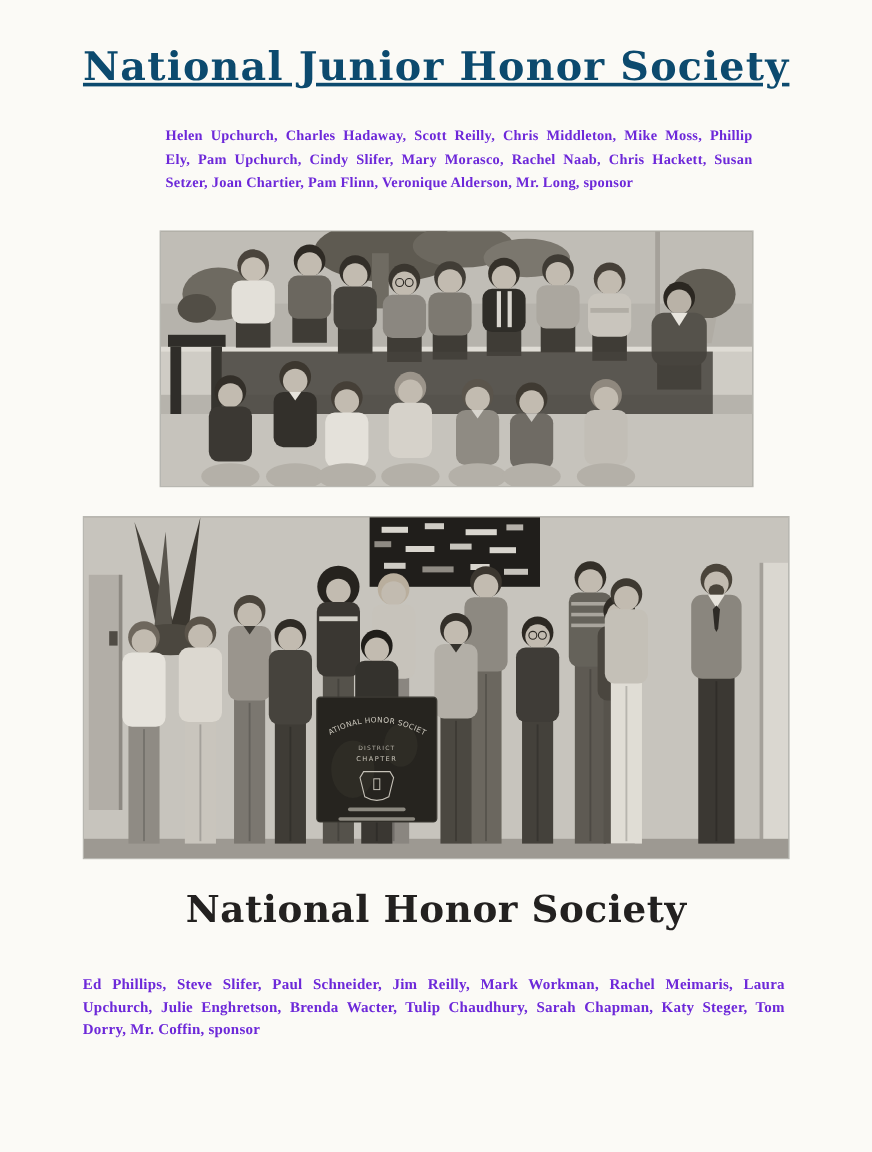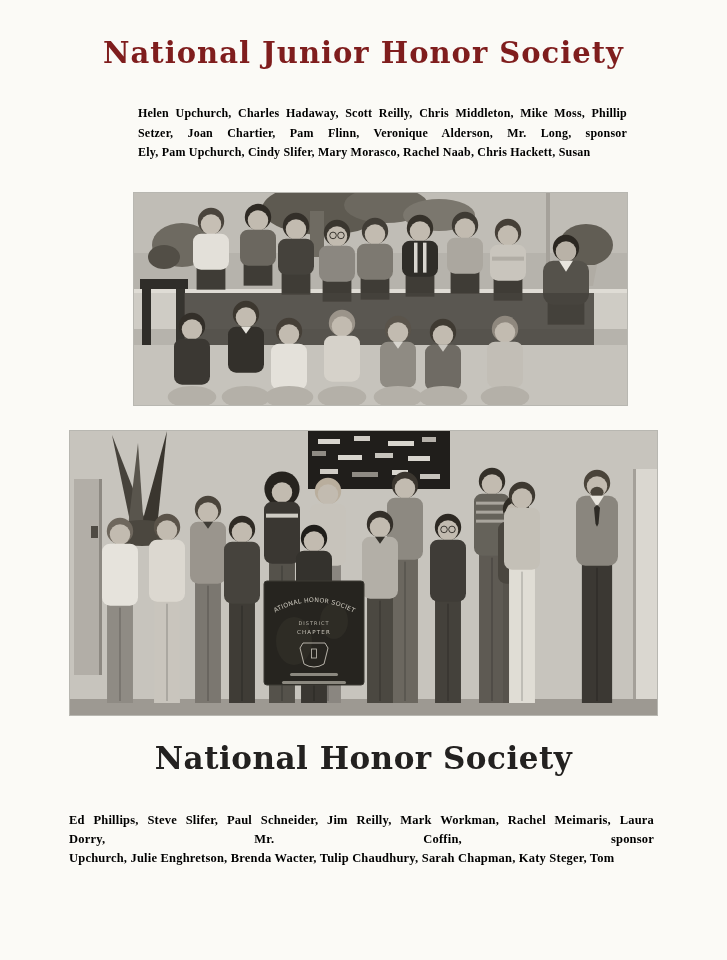--- a/index.html
+++ b/index.html
@@ -5,24 +5,24 @@
   html,body{margin:0;padding:0;background:#e8e6e1;}
   .page{
     position:relative;width:727px;height:960px;margin:0 auto;
     background:#fbfaf6;overflow:hidden;
     font-family:"Liberation Serif",serif;color:#2f2c28;
   }
   .title{
     position:absolute;left:0;width:100%;text-align:center;
     font-family:"DejaVu Serif",serif;font-weight:bold;white-space:nowrap;
   }
-  #junior-title{top:36px;font-size:29px;letter-spacing:1px;color:#7f1d1d;}
+  #junior-title{top:36px;font-size:33px;letter-spacing:1px;color:#0c4a6e;text-decoration:underline;}
   #senior-title{top:740px;font-size:31px;letter-spacing:.5px;color:#232120;}
   .caption{
-    position:absolute;font-weight:bold;color:#000000;letter-spacing:.2px;
+    position:absolute;font-weight:bold;color:#6d28d9;letter-spacing:.2px;
     font-family:"Liberation Serif",serif;
   }
   #junior-caption{left:138px;top:104px;width:489px;font-size:12px;line-height:19.5px;}
   #senior-caption{left:69px;top:811px;width:585px;font-size:12.5px;line-height:19px;}
   .caption .line{text-align:justify;text-align-last:justify;}
   .caption .line:last-child{text-align-last:left;}
   .photo{
     position:absolute;outline:1px solid rgba(60,56,50,.35);
     background:#b6b3ac;
   }
@@ -32,22 +32,22 @@
 </style>
 </head>
 <body>
 
 <div class="page">
 
   <div class="title" id="junior-title">National Junior Honor Society</div>
 
   <div class="caption" id="junior-caption">
     <div class="line">Helen Upchurch, Charles Hadaway, Scott Reilly, Chris Middleton, Mike Moss, Phillip</div>
+    <div class="line">Ely, Pam Upchurch, Cindy Slifer, Mary Morasco, Rachel Naab, Chris Hackett, Susan</div>
     <div class="line">Setzer, Joan Chartier, Pam Flinn, Veronique Alderson, Mr. Long, sponsor</div>
-    <div class="line">Ely, Pam Upchurch, Cindy Slifer, Mary Morasco, Rachel Naab, Chris Hackett, Susan</div>
   </div>
 
   <div class="photo" id="junior-photo">
       <svg viewBox="0 0 493 212" preserveAspectRatio="none">
         <rect x="0" y="0" width="493" height="212" fill="#b6b3ac"></rect>
         <rect x="0" y="0" width="493" height="60" rx="0" fill="#c0bdb6" opacity="1"></rect>
         <rect x="412" y="0" width="4" height="96" rx="0" fill="#a5a19a" opacity="1"></rect>
         <ellipse cx="48" cy="52" rx="30" ry="22" fill="#6e6a61" opacity="1"></ellipse>
         <ellipse cx="30" cy="64" rx="16" ry="12" fill="#524e46" opacity="1"></ellipse>
         <ellipse cx="190" cy="16" rx="62" ry="26" fill="#5e5a51" opacity="1"></ellipse>
@@ -321,17 +321,17 @@
           <rect x="220" y="242" width="48" height="3" rx="1.5" fill="#97938a" opacity="0.9"></rect>
           <rect x="212" y="250" width="64" height="3" rx="1.5" fill="#97938a" opacity="0.9"></rect>
         </g>
       </svg>
     </div>
 
   <div class="title" id="senior-title">National Honor Society</div>
 
   <div class="caption" id="senior-caption">
     <div class="line">Ed Phillips, Steve Slifer, Paul Schneider, Jim Reilly, Mark Workman, Rachel Meimaris, Laura</div>
+    <div class="line">Upchurch, Julie Enghretson, Brenda Wacter, Tulip Chaudhury, Sarah Chapman, Katy Steger, Tom</div>
     <div class="line">Dorry, Mr. Coffin, sponsor</div>
-    <div class="line">Upchurch, Julie Enghretson, Brenda Wacter, Tulip Chaudhury, Sarah Chapman, Katy Steger, Tom</div>
   </div>
 
 </div>
 
 </body></html>

